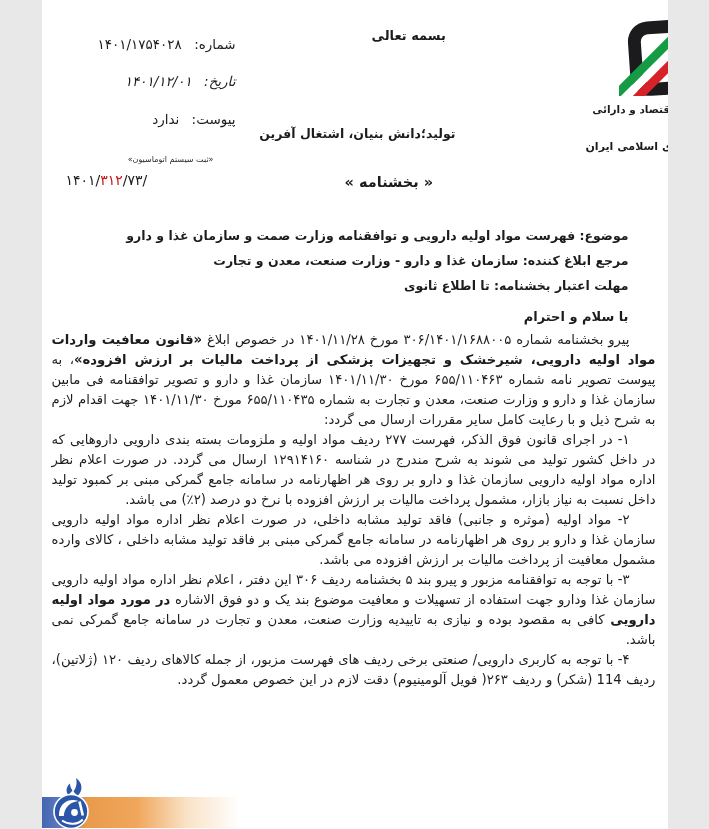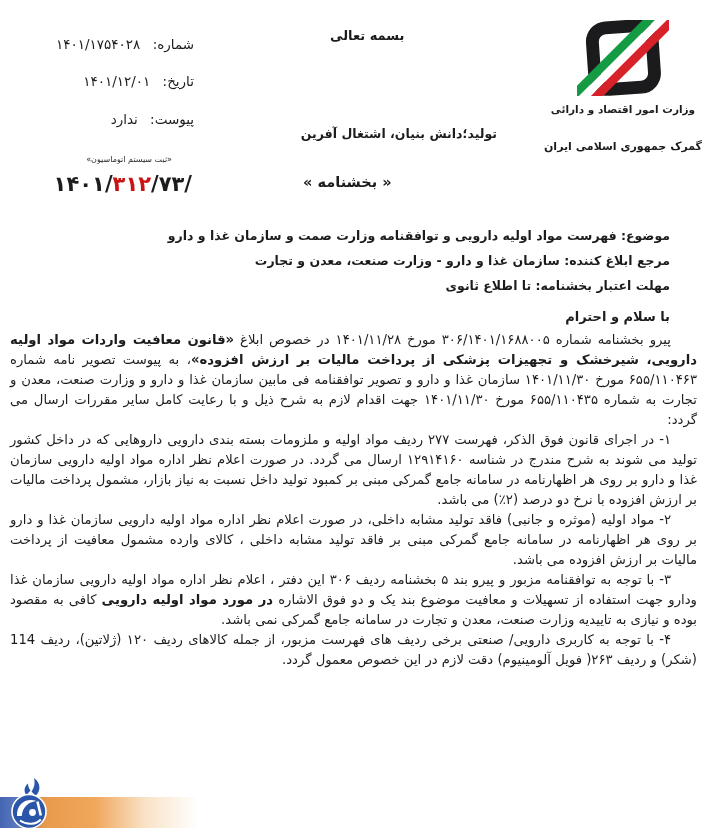--- a/index.html
+++ b/index.html
@@ -1,30 +1,30 @@
 <!DOCTYPE html>
 <html lang="fa" dir="rtl"><head>
 <meta charset="utf-8">
 <style>
   html,body{margin:0;padding:0;background:#e8e8e8;}
   .page{
-    position:relative;width:709px;height:829px;margin:0 auto;background:#ffffff;
+    position:relative;width:626px;height:829px;margin:0 auto;background:#ffffff;
     font-family:"DejaVu Sans",sans-serif;color:#1c1c1e;overflow:hidden;direction:rtl;
   }
   
   .meta-left{position:absolute;left:18px;top:36px;width:176px;direction:rtl;}
   .meta-row{position:absolute;right:0;white-space:nowrap;font-size:13.5px;text-align:right;}
   .meta-row .lbl{font-weight:normal;}
   .meta-row .val{margin-right:8px;}
   .row-number{top:0;}
-  .row-date{top:37px;}
+  .row-date{top:37px;font-style:italic;}
   .row-attach{top:75px;}
   .auto-note{position:absolute;right:22px;top:119px;font-size:8px;color:#2a2a2a;white-space:nowrap;}
-  .ref-num{position:absolute;left:6px;top:136px;width:168px;text-align:right;
-           font-size:21px;font-weight:bold;direction:ltr;letter-spacing:0.5px;white-space:nowrap;}
+  .ref-num{position:absolute;left:6px;top:136px;width:168px;text-align:left;
+           font-size:14px;font-weight:normal;direction:ltr;letter-spacing:0.5px;white-space:nowrap;}
   .ref-num .red{color:#c91414;}
   
   .bismillah{position:absolute;left:330px;top:28px;font-size:13px;font-weight:bold;white-space:nowrap;}
   .slogan{position:absolute;right:212px;top:126px;font-size:12.5px;white-space:nowrap;font-weight:bold;}
   .circular-title{position:absolute;left:303px;top:174px;font-size:14.5px;font-weight:bold;white-space:nowrap;}
   
   .org{position:absolute;left:540px;top:20px;width:166px;text-align:center;}
   .org svg{display:block;margin:0 auto;}
   .org-line1{font-size:10.5px;font-weight:bold;margin-top:7px;white-space:nowrap;}
   .org-line2{font-size:11px;font-weight:bold;margin-top:25px;white-space:nowrap;}

